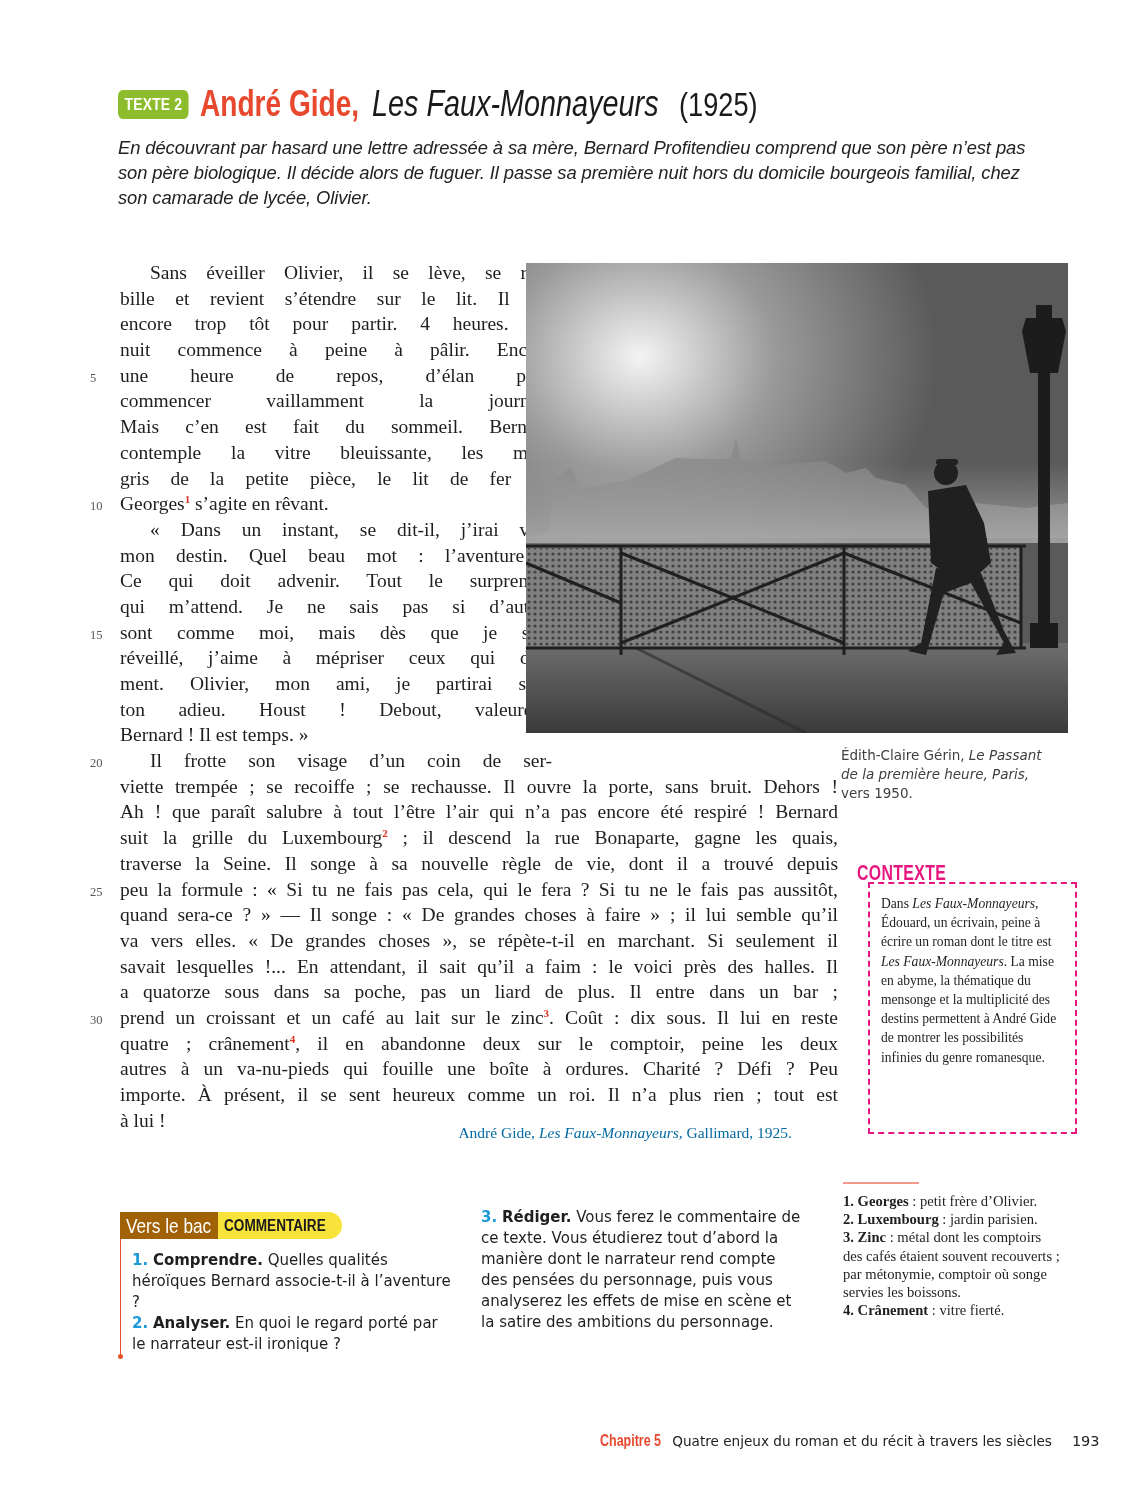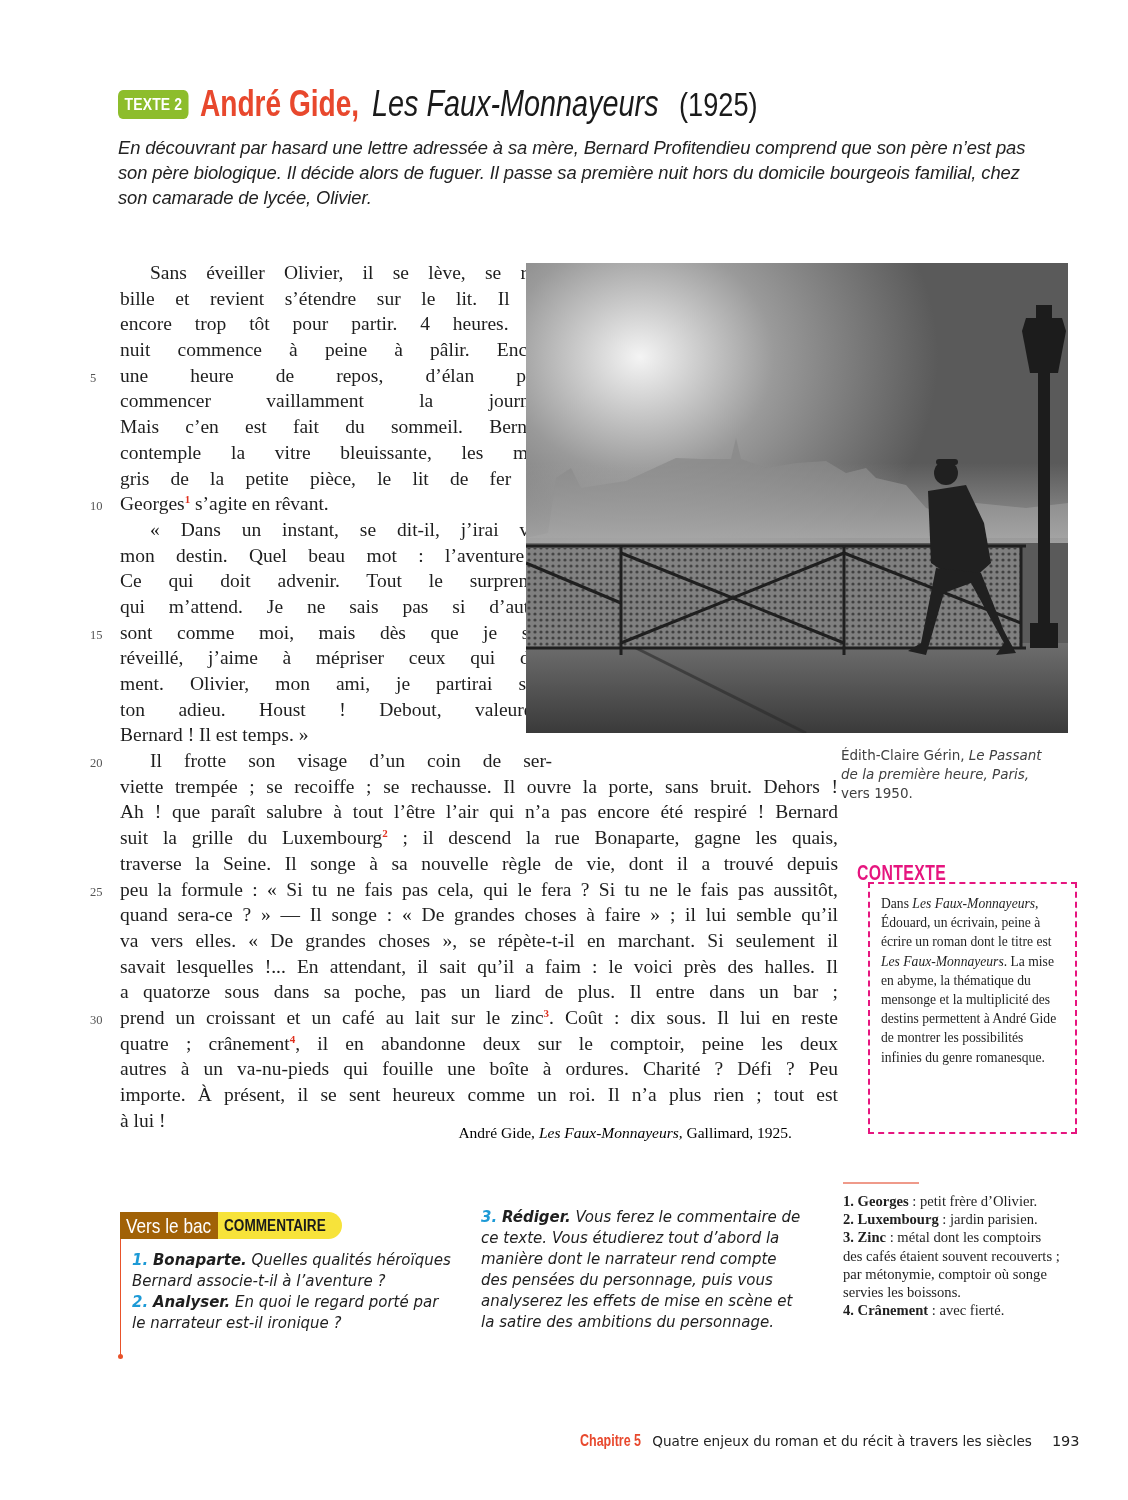--- a/index.html
+++ b/index.html
@@ -18,52 +18,52 @@
   .text-block { position: absolute; left: 82px; top: 260px; font-family: "Liberation Serif", serif; font-size: 19.5px; line-height: 25.7px; color: #1e1e1e; }
   .line { position: relative; height: 25.7px; white-space: nowrap; }
   .line .num { position: absolute; left: 8px; top: 3px; font-size: 12.5px; color: #555; font-family: "Liberation Serif", serif; }
   .line .txt { position: absolute; left: 38px; text-align: justify; text-align-last: justify; }
   .line .txt.short { text-align-last: left; }
   .line .txt.indent { padding-left: 30px; box-sizing: border-box; }
   .narrow { width: 432px; }
   .wide { width: 718px; }
   sup.fn { color: #e0301e; font-size: 11px; font-weight: bold; vertical-align: 7px; line-height: 0; }
 
-  .source { position: absolute; left: 380px; top: 1124px; width: 412px; text-align: right; font-family: "Liberation Serif", serif; font-size: 15.5px; color: #000000; }
+  .source { position: absolute; left: 380px; top: 1124px; width: 412px; text-align: right; font-family: "Liberation Serif", serif; font-size: 15.5px; color: #0369a1; }
 
   
   .photo { position: absolute; left: 526px; top: 263px; width: 542px; height: 470px; overflow: hidden; background: #6a6a6a; }
   .photo svg { display: block; }
   .caption { position: absolute; left: 841px; top: 746px; width: 220px; font-family: "DejaVu Sans", sans-serif; font-size: 13.5px; line-height: 19px; color: #404040; }
 
   
   .contexte-title { position: absolute; left: 857px; top: 860px; font-family: "Liberation Sans", sans-serif; font-weight: bold; color: #e6157f; font-size: 22px; transform: scaleX(0.72); transform-origin: left center; letter-spacing: 0.5px; }
   .contexte-box { position: absolute; left: 868px; top: 882px; width: 209px; height: 252px; border: 2px dashed #e6157f; box-sizing: border-box; padding: 10px 8px 8px 11px; font-family: Liberation Serif, serif; font-size: 13.6px; line-height: 19.2px; color: #1f1f1f; }
 
   
   .vlb-header { position: absolute; left: 120px; top: 1212px; display: flex; height: 27px; }
   .vlb-orange { background: #a16207; color: #fff; font-family: "Liberation Sans", sans-serif; font-size: 21px; padding: 0 6px; line-height: 27px; }
   .vlb-orange span { display: inline-block; transform: scaleX(0.82); transform-origin: left center; margin-right: -18px; }
   .vlb-yellow { background: #f7e33a; color: #1a1a1a; font-family: "Liberation Sans", sans-serif; font-weight: bold; font-size: 16px; padding: 0 14px 12px 6px; line-height: 27px; border-radius: 0 14px 14px 0; }
   .vlb-yellow span { display: inline-block; transform: scaleX(0.85); transform-origin: left center; margin-right: -16px; }
   .vlb-rule { position: absolute; left: 120px; top: 1239px; width: 1px; height: 116px; background: #e8522a; }
   .vlb-dot { position: absolute; left: 118px; top: 1354px; width: 5px; height: 5px; border-radius: 50%; background: #e8522a; }
-  .q-col { position: absolute; font-family: "DejaVu Sans", sans-serif; font-size: 15px; line-height: 21px; color: #1f1f1f; font-style: italic; }
+  .q-col { position: absolute; font-family: "DejaVu Sans", sans-serif; font-size: 15px; line-height: 21px; color: #1f1f1f; }
   .q-col1 { left: 132px; top: 1250px; width: 320px; }
   .q-col2 { left: 481px; top: 1207px; width: 320px; }
   .q-num { color: #1d9ad6; font-weight: bold; }
   .q-item { margin: 0; }
 
   
   .fn-rule { position: absolute; left: 843px; top: 1182px; width: 76px; height: 2px; background: #ef9a8a; }
   .footnotes { position: absolute; left: 843px; top: 1192px; width: 220px; font-family: "Liberation Serif", serif; font-size: 14.6px; line-height: 18.2px; color: #1f1f1f; }
   .footnotes p { margin: 0; }
 
   
-  .footer { position: absolute; left: 580px; top: 1432px; display: flex; align-items: baseline; white-space: nowrap; }
+  .footer { position: absolute; left: 600px; top: 1432px; display: flex; align-items: baseline; white-space: nowrap; }
   .footer-chap { font-family: "Liberation Sans", sans-serif; font-weight: bold; color: #e8482d; font-size: 16px; transform: scaleX(0.78); transform-origin: left center; display: inline-block; margin-right: -12px; }
   .footer-title { font-family: "DejaVu Sans", sans-serif; font-size: 13.6px; color: #222; margin-left: 6px; }
   .footer-page { font-family: "DejaVu Sans", sans-serif; font-size: 14.5px; color: #222; margin-left: 20px; }
 </style>
 </head>
 <body>
 
 <div class="header">
   <span class="badge-texte">TEXTE 2</span>
   <span class="title-author">André Gide,</span>
@@ -287,39 +287,39 @@
 <div class="vlb-header">
   <div class="vlb-orange"><span>Vers le bac</span></div>
   <div class="vlb-yellow"><span>COMMENTAIRE</span></div>
 </div>
 <div class="vlb-rule"></div>
 <div class="vlb-dot"></div>
 
 <div class="q-col q-col1">
   <p class="q-item">
     <span class="q-num">1.</span>
-    <b>Bonaparte.</b><span> Quelles qualités héroïques Bernard associe-t-il à l’aventure ?</span>
+    <b>Comprendre.</b><span> Quelles qualités héroïques Bernard associe-t-il à l’aventure ?</span>
   </p>
   <p class="q-item">
     <span class="q-num">2.</span>
     <b>Analyser.</b><span> En quoi le regard porté par le narrateur est-il ironique ?</span>
   </p>
 </div>
 <div class="q-col q-col2">
   <p class="q-item">
     <span class="q-num">3.</span>
     <b>Rédiger.</b><span> Vous ferez le commentaire de ce texte. Vous étudierez tout d’abord la manière dont le narrateur rend compte des pensées du personnage, puis vous analyserez les effets de mise en scène et la satire des ambitions du personnage.</span>
   </p>
 </div>
 
 <div class="fn-rule"></div>
 <div class="footnotes">
   <p><b>1. Georges</b><span> : petit frère d’Olivier.</span></p>
   <p><b>2. Luxembourg</b><span> : jardin parisien.</span></p>
   <p><b>3. Zinc</b><span> : métal dont les comptoirs des cafés étaient souvent recouverts ; par métonymie, comptoir où songe servies les boissons.</span></p>
-  <p><b>4. Crânement</b><span> : avec fierté.</span></p>
+  <p><b>4. Crânement</b><span> : vitre fierté.</span></p>
 </div>
 
 <div class="footer">
   <span class="footer-chap">Chapitre 5</span>
   <span class="footer-title">Quatre enjeux du roman et du récit à travers les siècles</span>
   <span class="footer-page">193</span>
 </div>
 
 </body></html>

